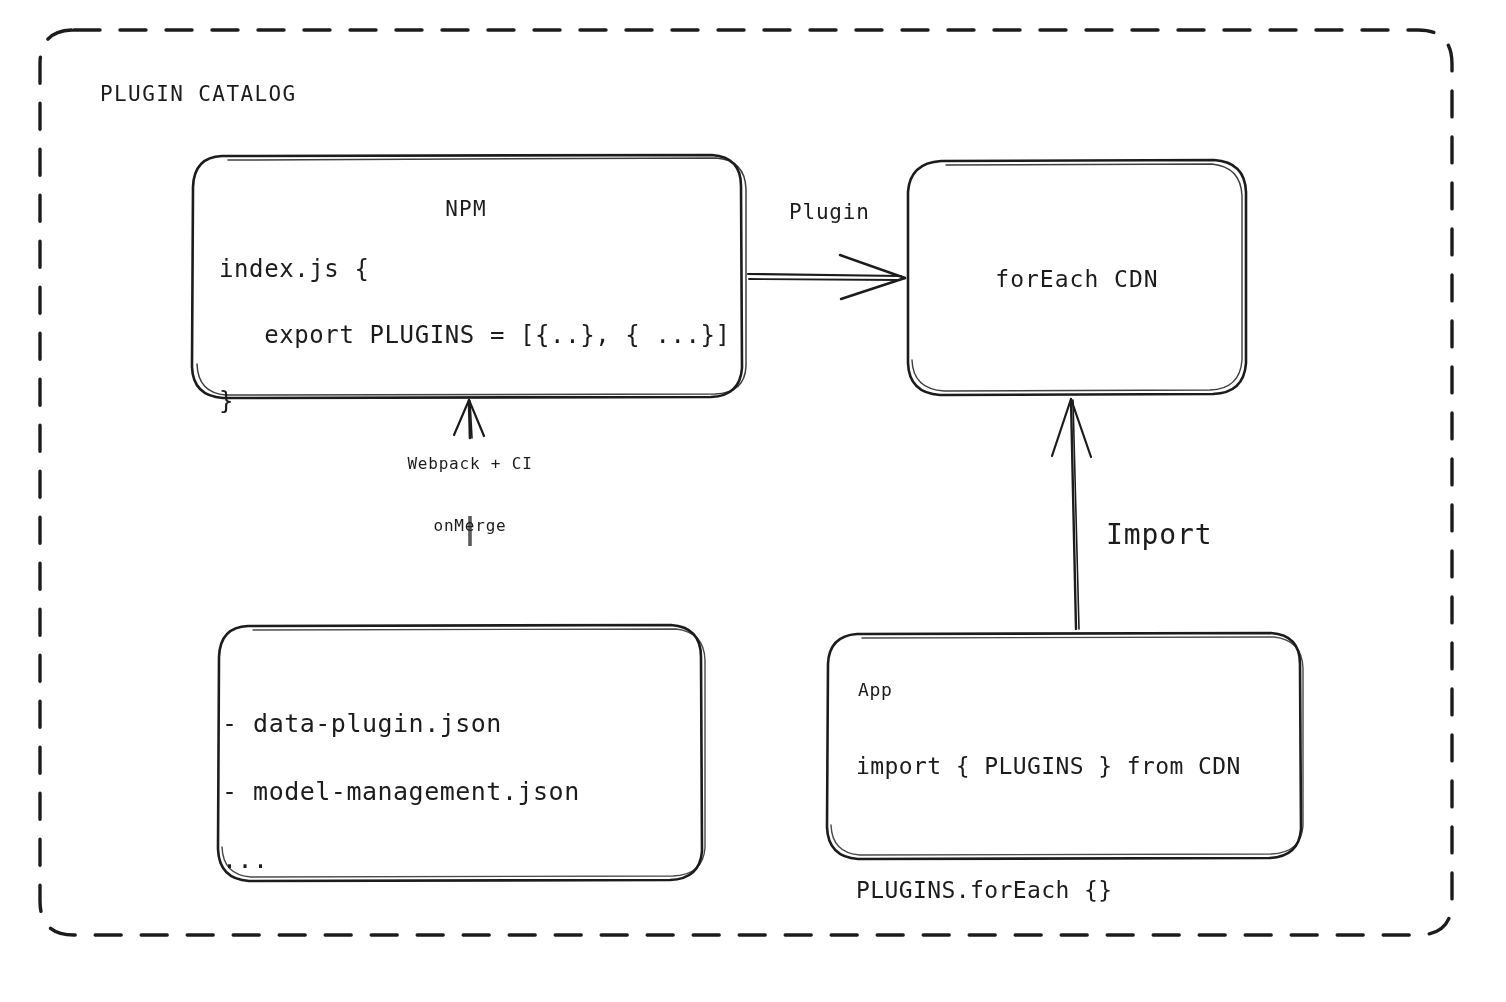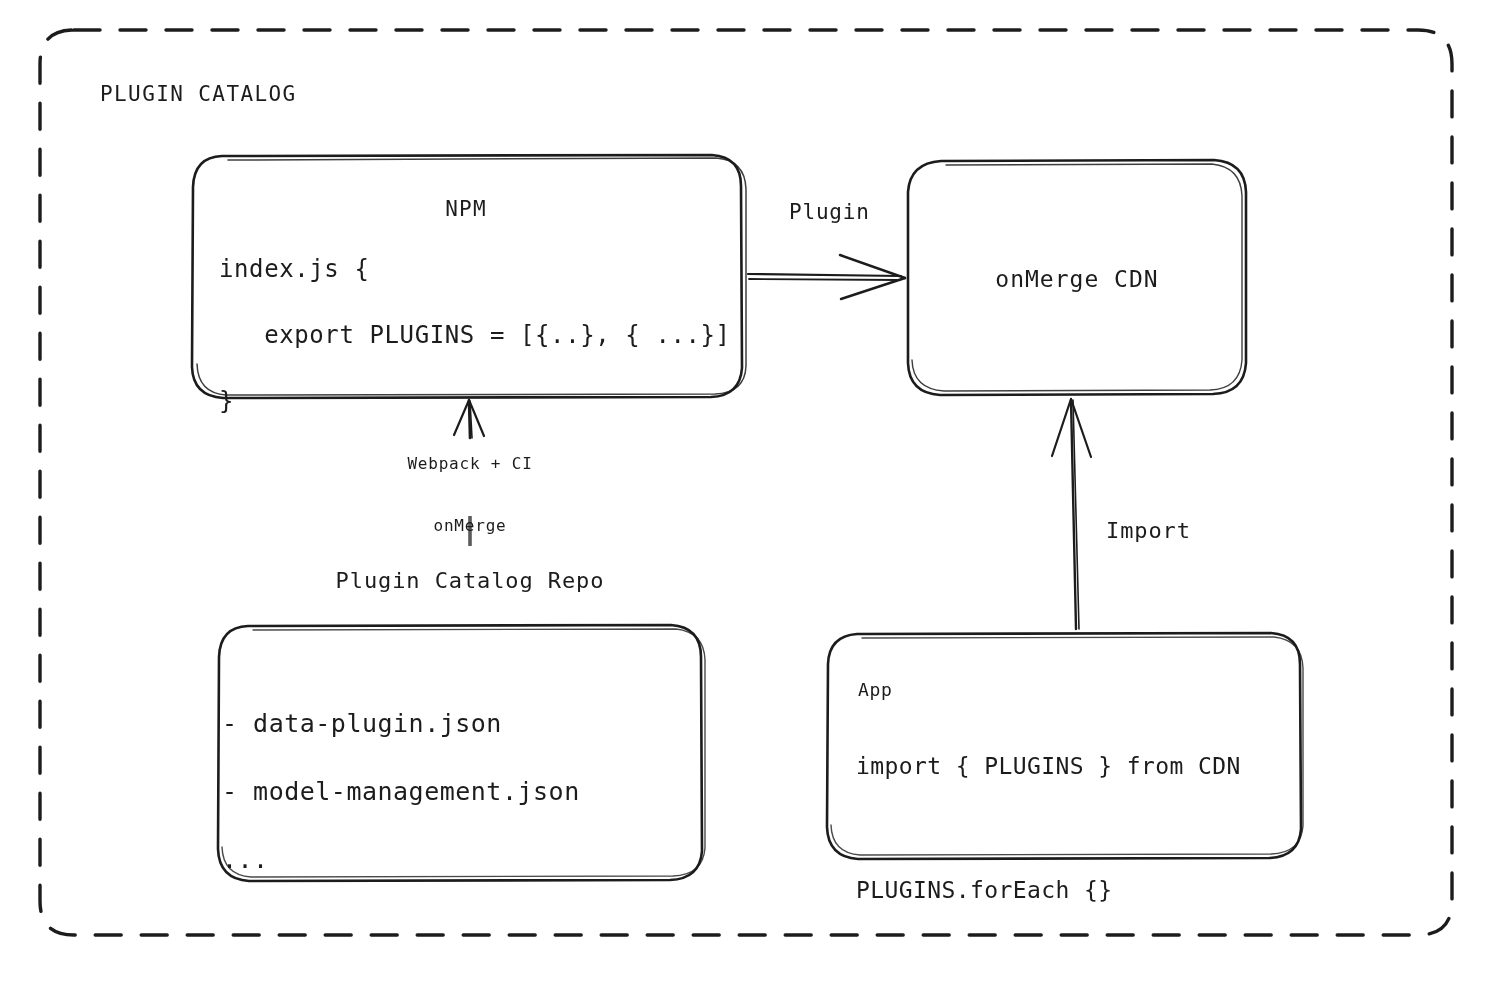--- a/index.html
+++ b/index.html
@@ -91,21 +91,21 @@
   .repo-lines {
     left: 222px;
     top: 707px;
     font-size: 25px;
     line-height: 34px;
     letter-spacing: 0.5px;
   }
   .import-label {
     left: 1106px;
     top: 518px;
-    font-size: 22px;
+    font-size: 28px;
     letter-spacing: 0.9px;
   }
   .app-title {
     left: 858px;
     top: 679px;
     font-size: 18px;
     letter-spacing: 0.7px;
   }
   .app-code {
     left: 856px;
@@ -176,28 +176,27 @@
   </svg>
 
   <div class="txt group-title">PLUGIN CATALOG</div>
 
   <div class="txt npm-title">NPM</div>
 
   <div class="txt npm-code"><span style="display: block;">index.js {</span>
 <span style="display: block;">   export PLUGINS = [{..}, { ...}]</span>
 <span style="display: block;">}</span></div>
 
-  <div class="txt cdn-label">onMerge CDN</div>
+  <div class="txt cdn-label">forEach CDN</div>
 
   <div class="txt cache-label">Plugin</div>
 
   <div class="txt webpack-label"><span style="display: block;">Webpack + CI</span>
 <span style="display: block;">onMerge</span></div>
 
-  <div class="txt repo-label">Plugin Catalog Repo</div>
 
   <div class="txt repo-lines"><span style="display: block;">- data-plugin.json</span>
 <span style="display: block;">- model-management.json</span>
 <span style="display: block;">...</span></div>
 
   <div class="txt import-label">Import</div>
 
   <div class="txt app-title">App</div>
 
   <div class="txt app-code"><span style="display: block;">import { PLUGINS } from CDN</span>

